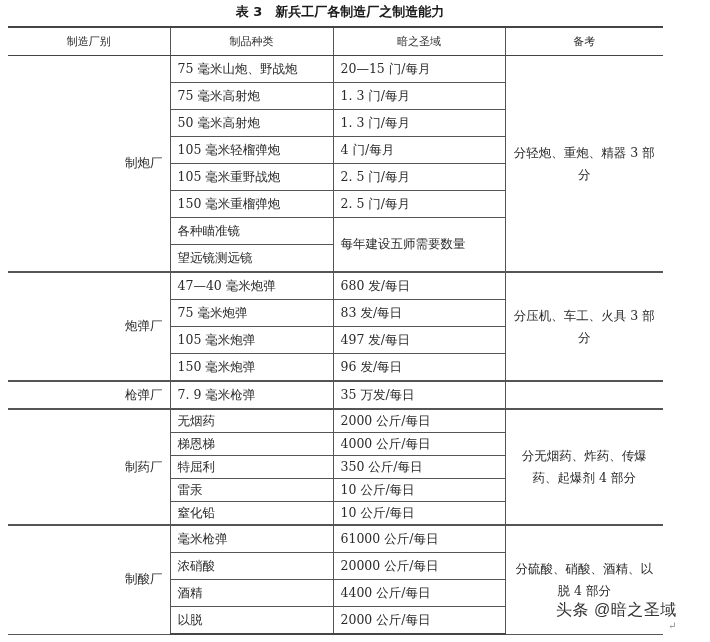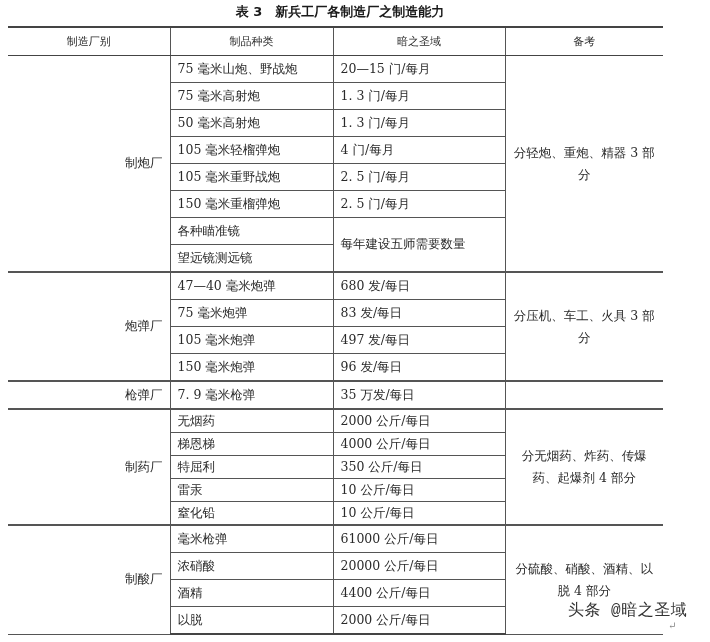--- a/index.html
+++ b/index.html
@@ -11,21 +11,21 @@
   td, th { border:1px solid #555; padding:0 7px; font-weight:normal; text-align:left; vertical-align:middle; }
   thead th { height:27px; text-align:center; font-size:11px; border-top:2px solid #444; border-bottom:1.5px solid #444; }
   td.factory { text-align:right; border-left:none; }
   thead th:first-child { border-left:none; }
   td.note, thead th:last-child { border-right:none; }
   tr.group-start td { border-top:2px solid #555; }
   tr.r27 td { height:26px; }
   tr.r23 td { height:22px; }
   td.note { line-height:22px;text-align:center; }
   tbody tr:last-child td { border-bottom:2px solid #444; }
-  .watermark { position:absolute; left:568px; top:600px; font-family:Liberation Mono, monospace;
+  .watermark { position:absolute; left:556px; top:600px; font-family:Liberation Sans, sans-serif;
                font-size:16px; color:#333; text-shadow:0 0 2px #fff, 0 0 2px #fff; letter-spacing:0.5px; }
   .ret { position:absolute; left:668px; top:620px; font-size:10px; color:#888; }
 </style>
 </head>
 <body>
 
 <div class="caption">表 3　新兵工厂各制造厂之制造能力</div>
 
 <table>
   <colgroup>

